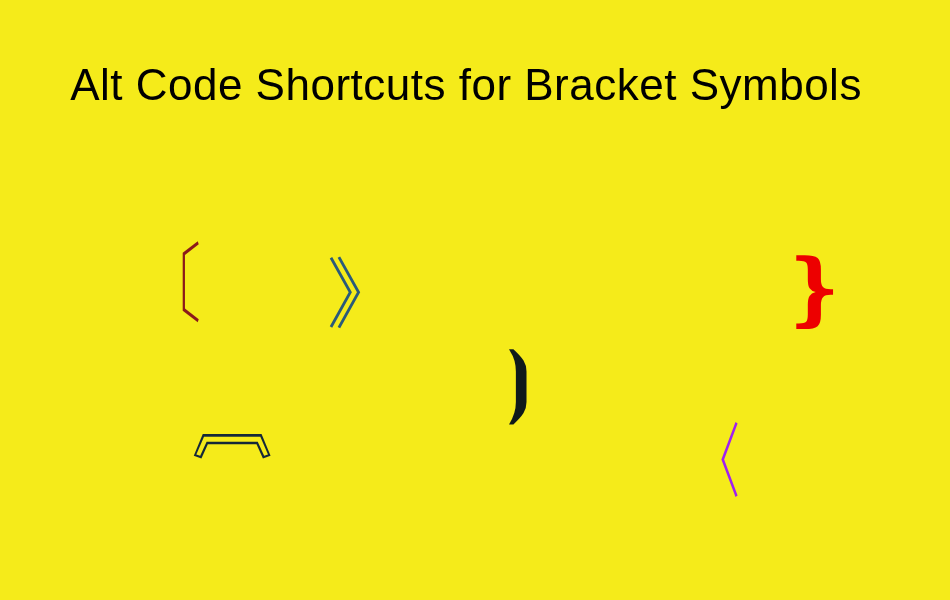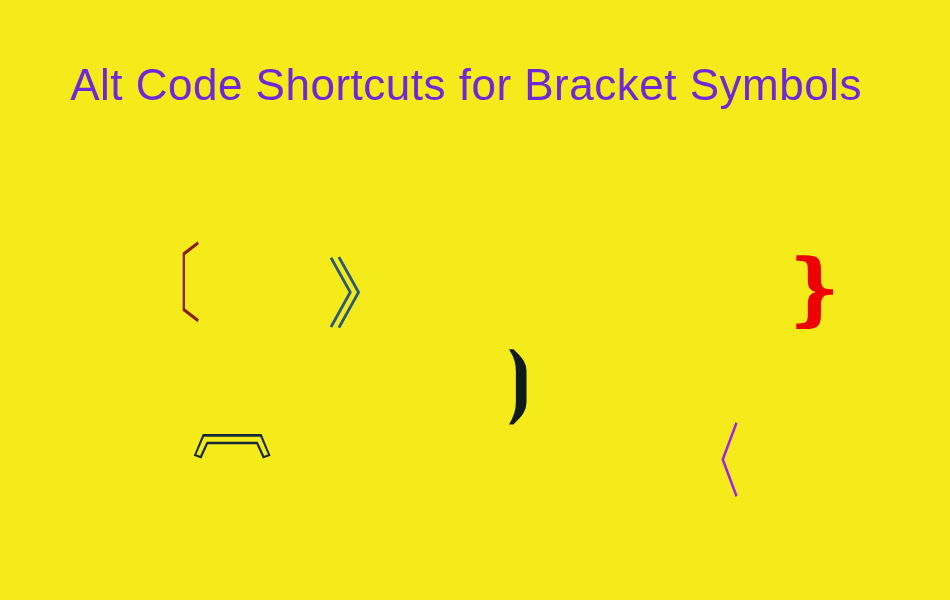--- a/index.html
+++ b/index.html
@@ -16,21 +16,21 @@
       overflow: hidden;
     }
     .title {
       position: absolute;
       top: 60px;
       left: 0;
       right: 18px;
       text-align: center;
       font-size: 44px;
       font-weight: 400;
-      color: #6d28d9;
+      color: #000000;
       letter-spacing: 0.5px;
     }
     .symbol {
       position: absolute;
       font-family: 'Cambria', 'Times New Roman', serif;
       line-height: 1;
     }
     .sym-1 {
       left: 130px;
       top: 240px;

